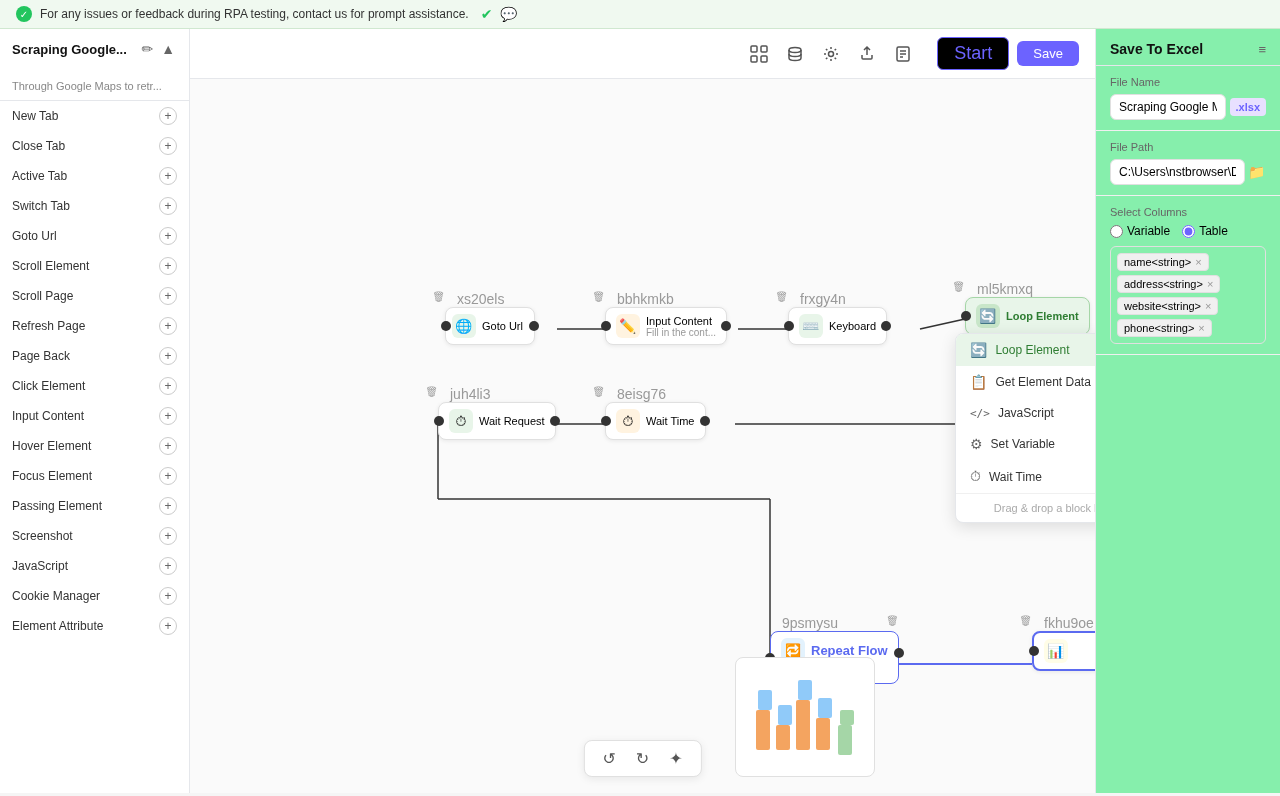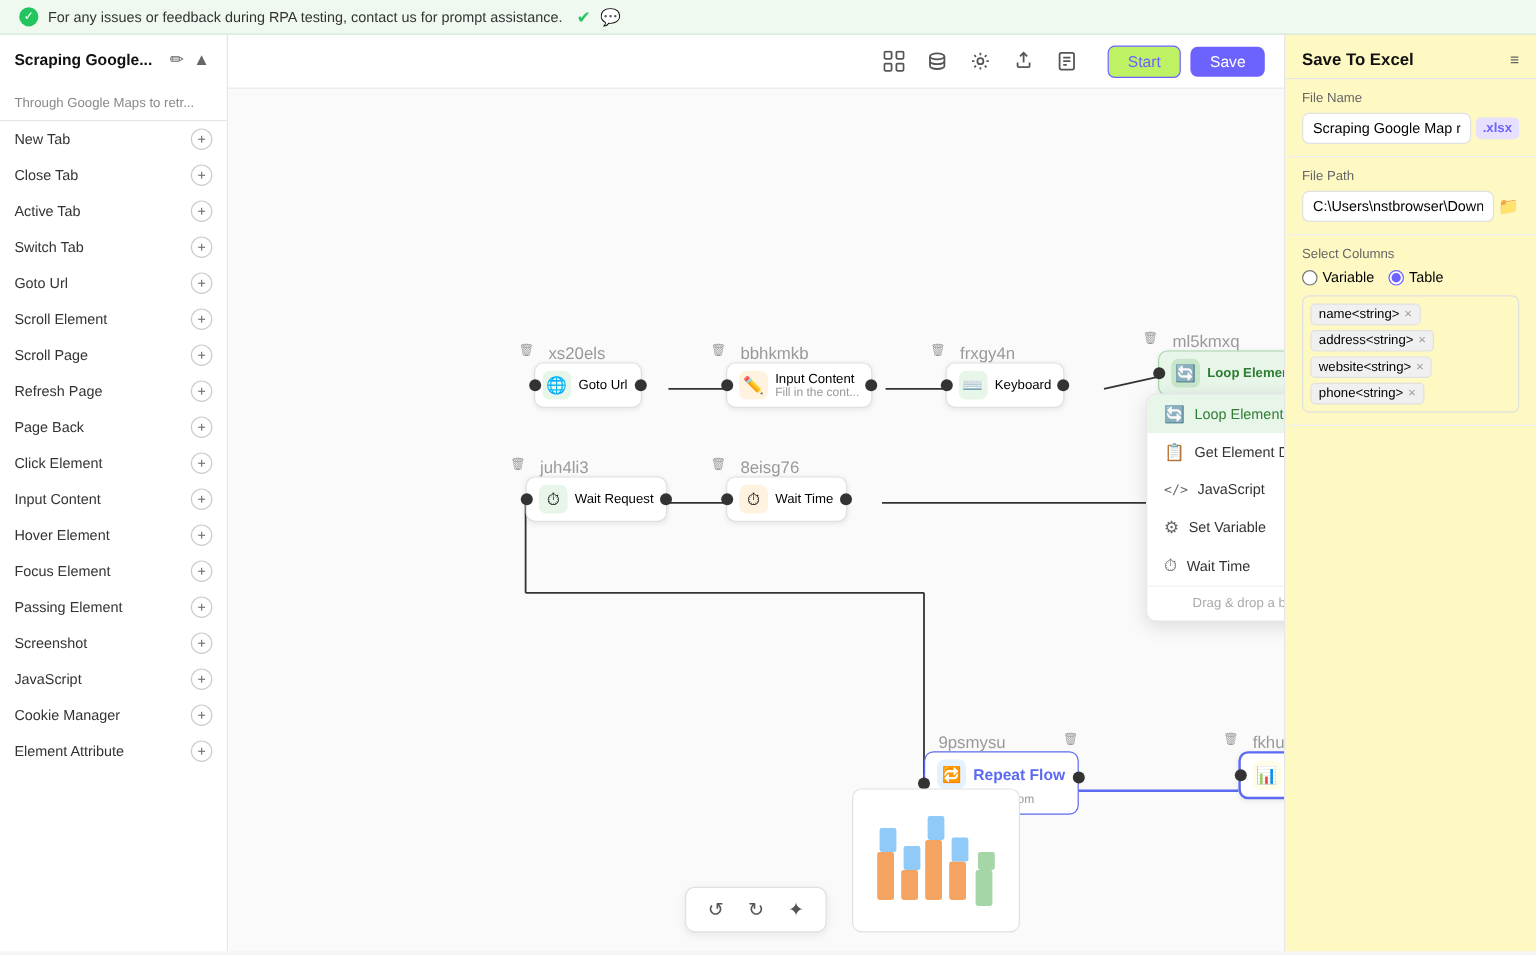--- a/index.html
+++ b/index.html
@@ -33,21 +33,21 @@
     .sidebar-items { overflow-y: auto; flex: 1; }
     .sidebar-item { display: flex; align-items: center; justify-content: space-between; padding: 6px 12px; cursor: pointer; transition: background 0.15s; }
     .sidebar-item-label { font-size: 12px; color: #333; }
     .add-btn { width: 18px; height: 18px; border: 1px solid #ccc; border-radius: 50%; display: flex; align-items: center; justify-content: center; font-size: 12px; color: #666; cursor: pointer; flex-shrink: 0; }
 
     
     .canvas-area { flex: 1; display: flex; flex-direction: column; position: relative; overflow: hidden; }
     .toolbar { background: white; border-bottom: 1px solid #e5e7eb; padding: 8px 16px; display: flex; align-items: center; justify-content: flex-end; gap: 8px; }
     .toolbar-icons { display: flex; gap: 8px; align-items: center; margin-right: 12px; }
     .t-icon { width: 28px; height: 28px; display: flex; align-items: center; justify-content: center; cursor: pointer; color: #555; border-radius: 4px; }
-    .btn-start { background: #bef264; border: 1px solid #6c63ff; color: #6c63ff; border-radius: 6px; padding: 5px 16px; font-size: 13px; cursor: pointer; font-weight: 500; }
+    .btn-start { background: #000000; border: 1px solid #6c63ff; color: #6c63ff; border-radius: 6px; padding: 5px 16px; font-size: 18px; cursor: pointer; font-weight: 500; }
     .btn-save { background: #6c63ff; border: none; color: white; border-radius: 6px; padding: 5px 16px; font-size: 13px; cursor: pointer; font-weight: 500; }
 
     .canvas { flex: 1; position: relative; overflow: hidden; background: #fafafa; }
 
     
     .flow-node {
       position: absolute;
       background: white;
       border-radius: 8px;
       border: 1px solid #e0e0e0;
@@ -98,21 +98,21 @@
     .menu-drop-footer { padding: 8px 14px; font-size: 11px; color: #aaa; text-align: center; border-top: 1px solid #f0f0f0; }
 
     
     .bottom-toolbar { position: absolute; bottom: 16px; left: 50%; transform: translateX(-50%); display: flex; gap: 8px; background: white; border: 1px solid #e0e0e0; border-radius: 8px; padding: 6px 12px; box-shadow: 0 2px 8px rgba(0,0,0,0.08); }
     .bt-btn { background: none; border: none; cursor: pointer; font-size: 16px; color: #555; padding: 2px 6px; }
 
     
     .mini-chart { position: absolute; background: white; border: 1px solid #e0e0e0; border-radius: 8px; padding: 12px; }
 
     
-    .right-panel { width: 210px; background: #fef9c3; border-left: 1px solid #e5e7eb; overflow-y: auto; padding: 0; }
+    .right-panel { width: 185px; background: #86efac; border-left: 1px solid #e5e7eb; overflow-y: auto; padding: 0; }
     .rp-header { display: flex; align-items: center; justify-content: space-between; padding: 12px 14px 8px; border-bottom: 1px solid #e5e7eb; }
     .rp-title { font-weight: 600; font-size: 14px; color: #111; }
     .rp-menu-icon { color: #666; cursor: pointer; }
     .rp-section { padding: 10px 14px; border-bottom: 1px solid #f0f0f0; }
     .rp-label { font-size: 11px; color: #666; margin-bottom: 6px; }
     .rp-input { width: 100%; border: 1px solid #e0e0e0; border-radius: 6px; padding: 5px 8px; font-size: 12px; outline: none; }
     .rp-input-row { display: flex; align-items: center; gap: 4px; }
     .rp-input-row input { flex: 1; border: 1px solid #e0e0e0; border-radius: 6px; padding: 5px 8px; font-size: 12px; outline: none; }
     .rp-ext { background: #e8e0ff; color: #6c63ff; border-radius: 4px; padding: 3px 6px; font-size: 11px; font-weight: 600; }
 

